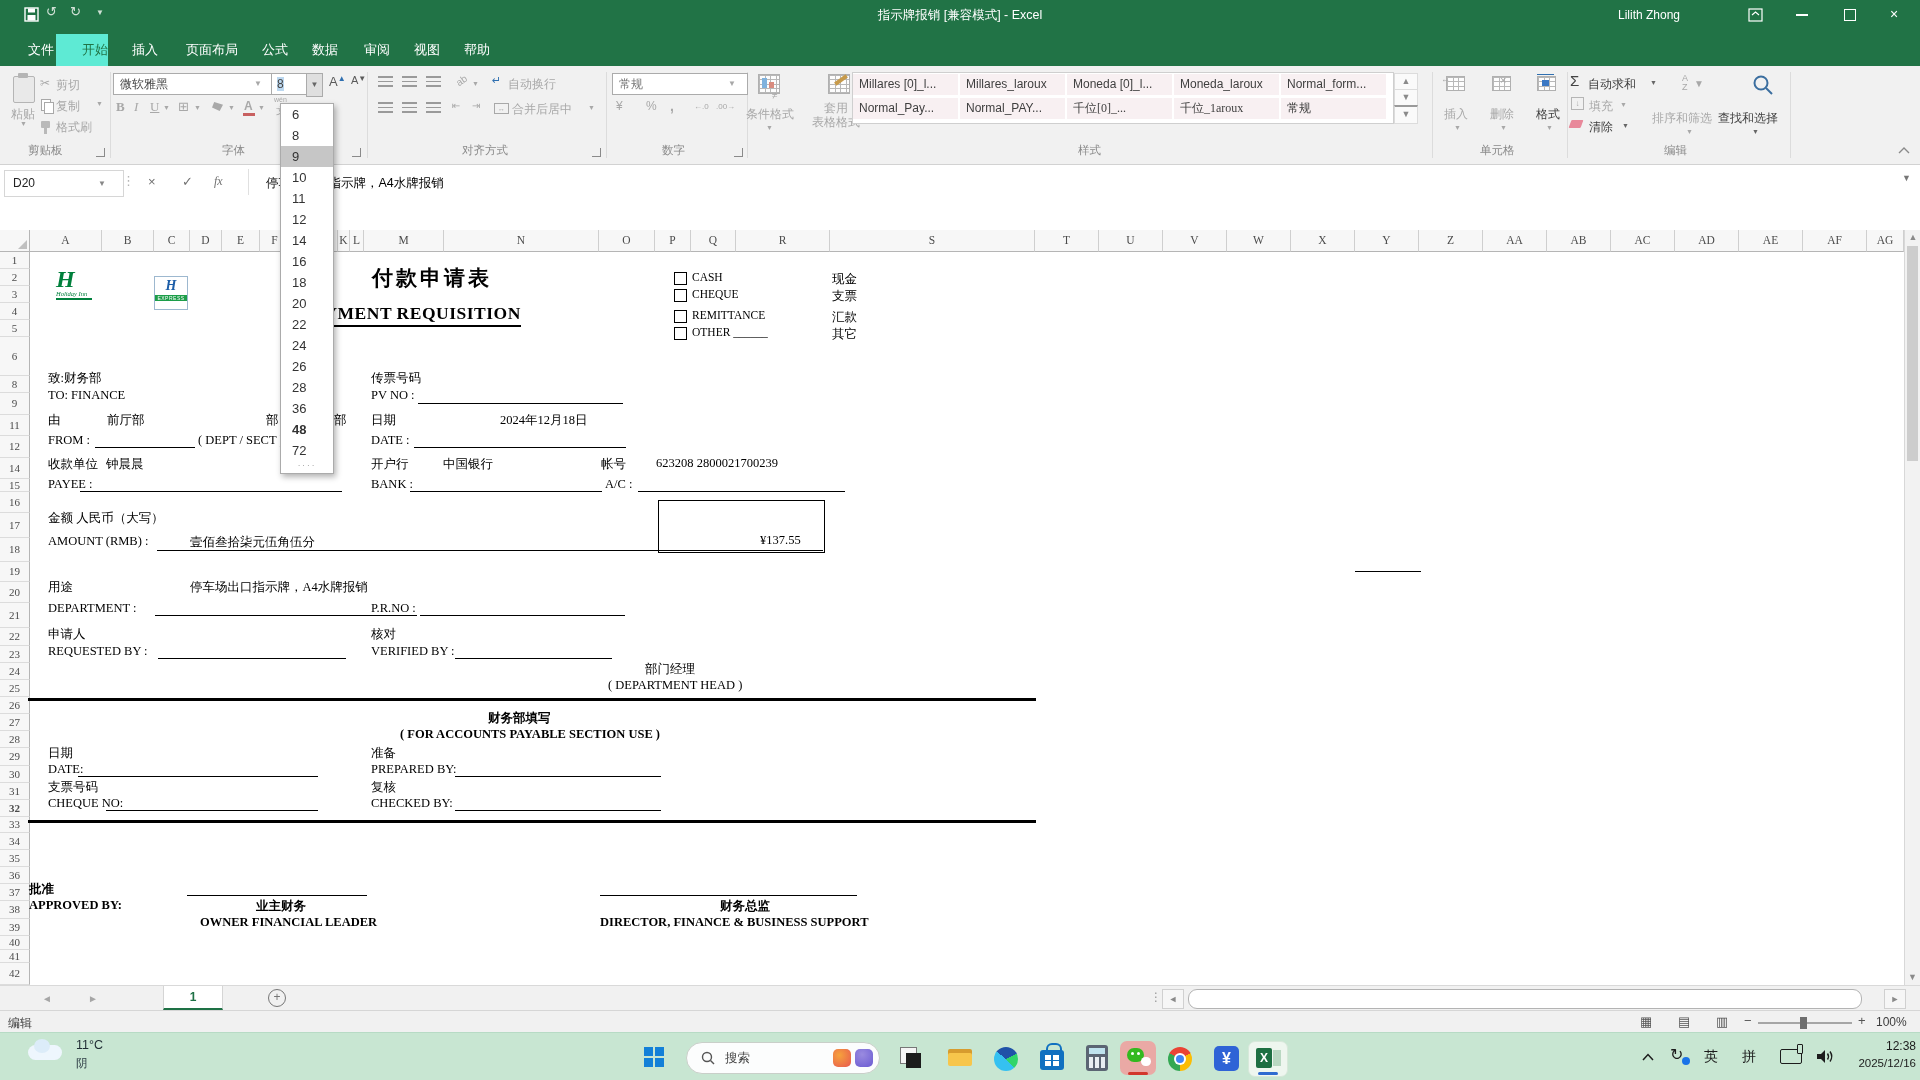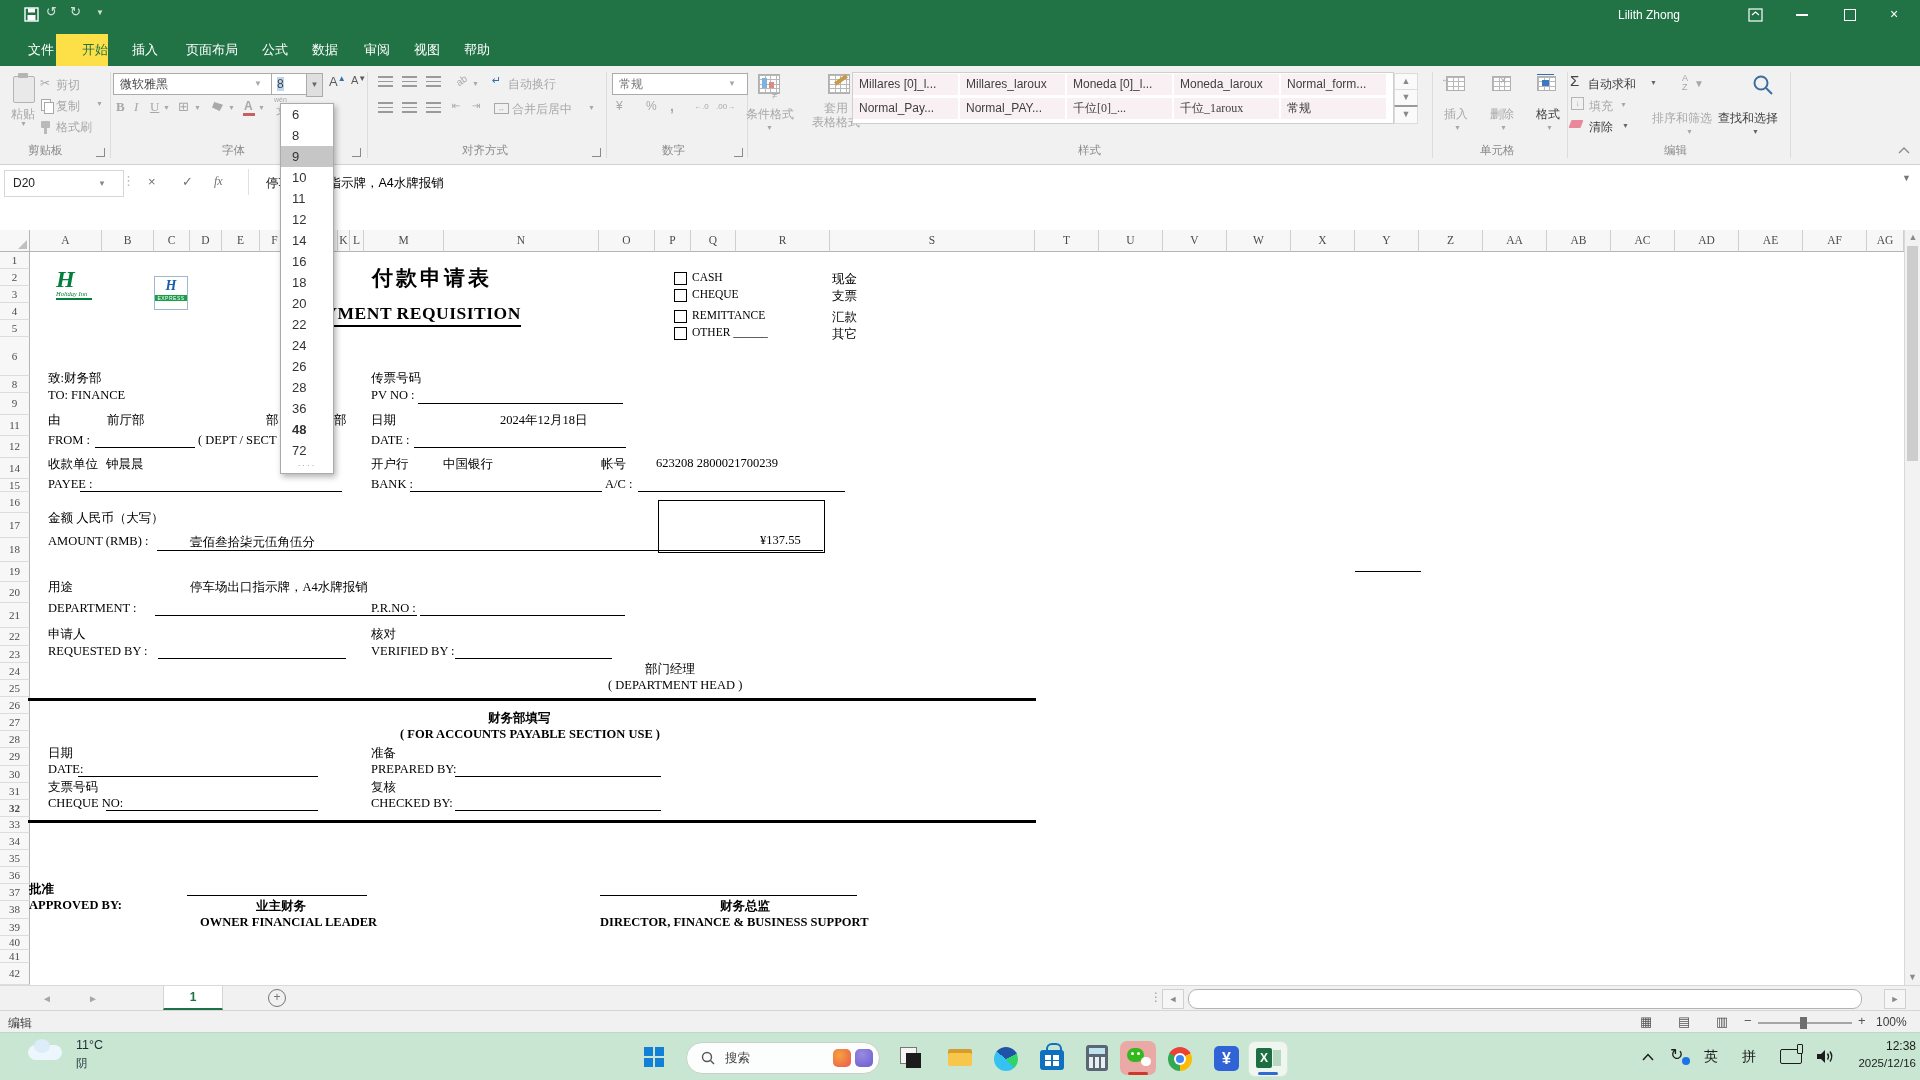--- a/index.html
+++ b/index.html
@@ -7,21 +7,21 @@
           font-family:"Liberation Sans","DejaVu Sans",sans-serif;-webkit-font-smoothing:antialiased;}
   .abs{position:absolute;}
   .nw{white-space:nowrap;}
   
   .titlebar{left:0;top:0;width:1920px;height:30px;background:#217346;color:#fff;}
   .qat{color:#cfe0d5;font-size:13px;}
   .wintitle{left:0;right:0;top:7px;text-align:center;font-size:12.5px;color:#fff;}
   
   .tabsrow{left:0;top:30px;width:1920px;height:36px;background:#217346;}
   .rtab{top:4px;height:32px;line-height:32px;text-align:right;color:#fff;font-size:13px;cursor:default;}
-  .rtab.active{background:#fde047;color:#217346;}
+  .rtab.active{background:#5eead4;color:#217346;}
   
   .ribbon{left:0;top:66px;width:1920px;height:98px;background:#f1f1f1;border-bottom:1px solid #d2d2d2;}
   .gdiv{top:6px;height:86px;width:1px;background:#dcdcdc;}
   .glabel{font-size:11.5px;color:#8a8a8a;text-align:center;}
   .dis{color:#a8a8a8;}
   .en{color:#3f3f3f;}
   .rtxt{font-size:12px;}
   .combo{background:#fff;border:1px solid #ababab;font-size:12px;color:#444;}
   .chip{height:21px;line-height:21px;background:#f8f0f2;color:#3f3f3f;font-size:12px;padding-left:6px;overflow:hidden;white-space:nowrap;}
   .chip.cjk{font-family:"Liberation Serif","DejaVu Serif",serif;}
@@ -64,20 +64,21 @@
 
   <div class="abs titlebar">
     <svg class="abs" style="left:24px;top:7px" width="15" height="15" viewBox="0 0 15 15">
       <rect x="1" y="1" width="13" height="13" fill="none" stroke="#fff" stroke-width="1.4"></rect>
       <rect x="4" y="1.5" width="7" height="4" fill="#fff"></rect>
         <rect x="3.5" y="8" width="8" height="5.5" fill="#fff"></rect>
     </svg>
     <div class="abs qat" style="left:46px;top:4px">↺</div>
     <div class="abs qat" style="left:70px;top:4px">↻</div>
     <div class="abs qat" style="left:96px;top:8px;font-size:8px">▼</div>
+    <div class="abs wintitle nw">指示牌报销 [兼容模式] - Excel</div>
     <div class="abs nw" style="right:240px;top:8px;font-size:12px;color:#fff">Lilith Zhong</div>
     <svg class="abs" style="left:1748px;top:8px" width="15" height="14" viewBox="0 0 15 14">
       <rect x="1" y="1" width="13" height="12" fill="none" stroke="#fff" stroke-width="1.2"></rect>
         <path d="M4 7 l3.5 -3 l3.5 3" fill="none" stroke="#fff" stroke-width="1.2"></path>
     </svg>
     <div class="abs" style="left:1796px;top:14px;width:12px;height:1.5px;background:#fff"></div>
     <div class="abs" style="left:1844px;top:9px;width:10px;height:10px;border:1.3px solid #fff"></div>
     <div class="abs" style="left:1890px;top:6px;color:#fff;font-size:14px">×</div>
   </div>
 

